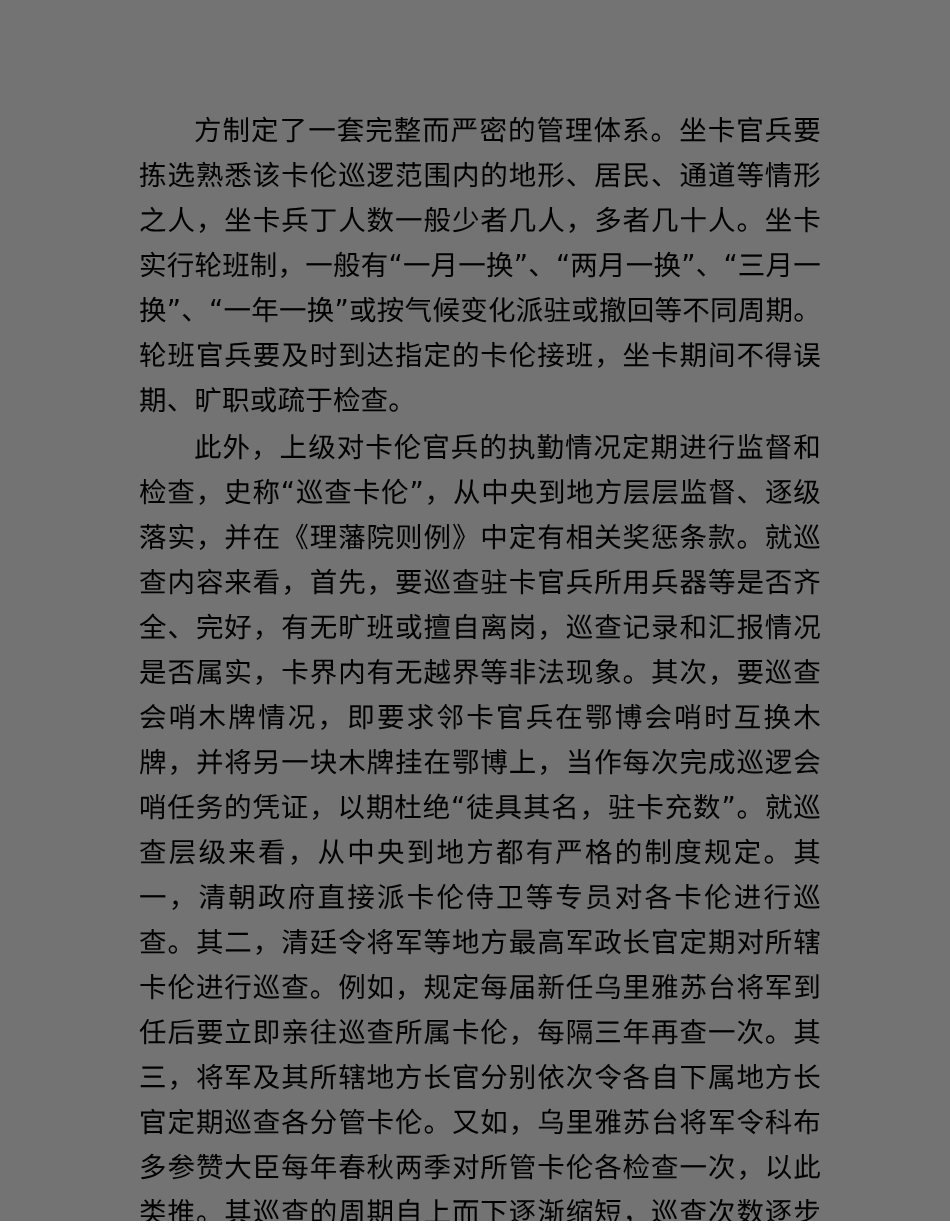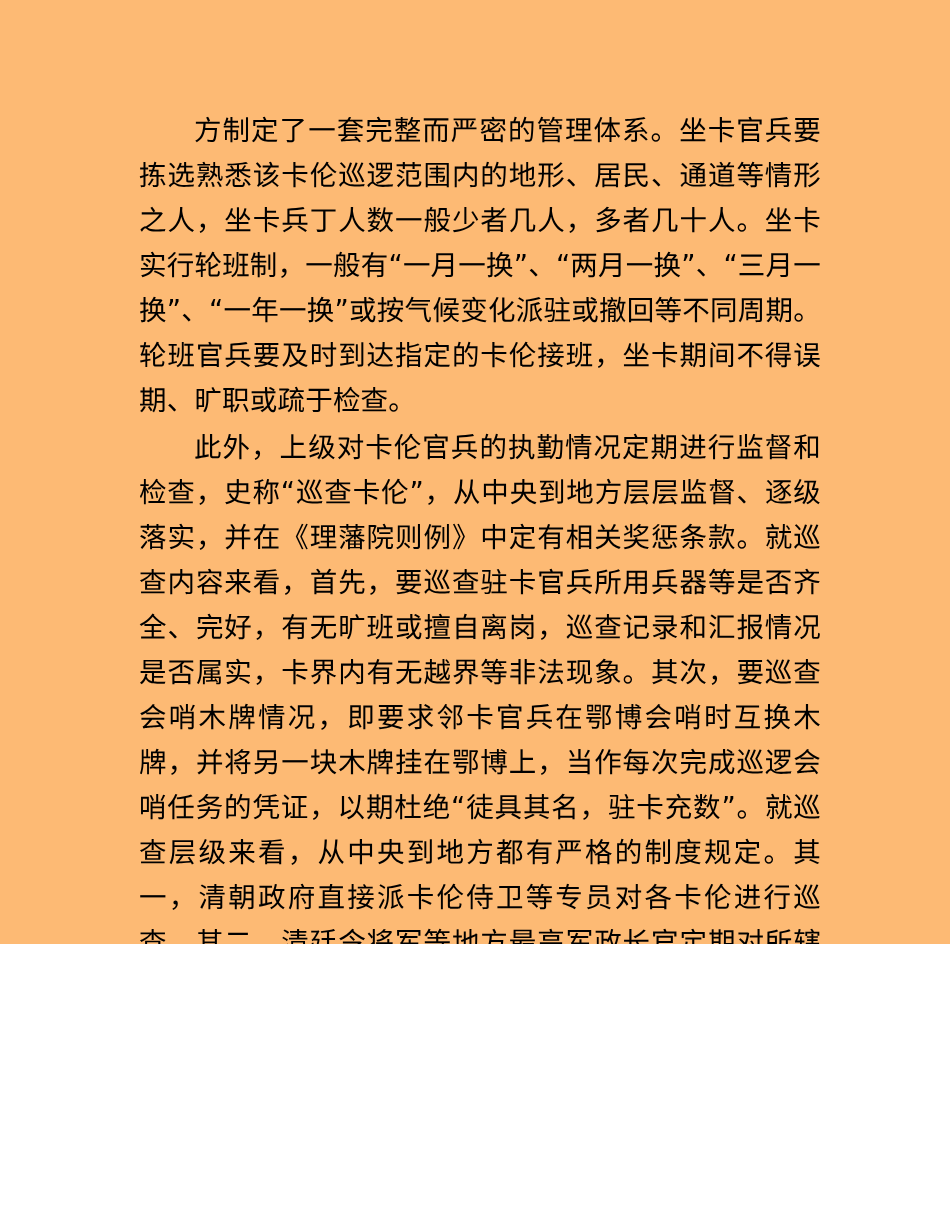--- a/index.html
+++ b/index.html
@@ -10,22 +10,22 @@
   }
 
   body {
     font-family: "DejaVu Sans", "Liberation Sans", sans-serif;
     -webkit-font-smoothing: antialiased;
   }
 
   .page {
     position: relative;
     width: 950px;
-    height: 944px;
-    background: #fdba74;
+    height: 1221px;
+    background: #737373;
     overflow: hidden;
     box-sizing: border-box;
   }
 
   .text-block {
     position: absolute;
     left: 139px;
     top: 108px;
     width: 682px;
   }

